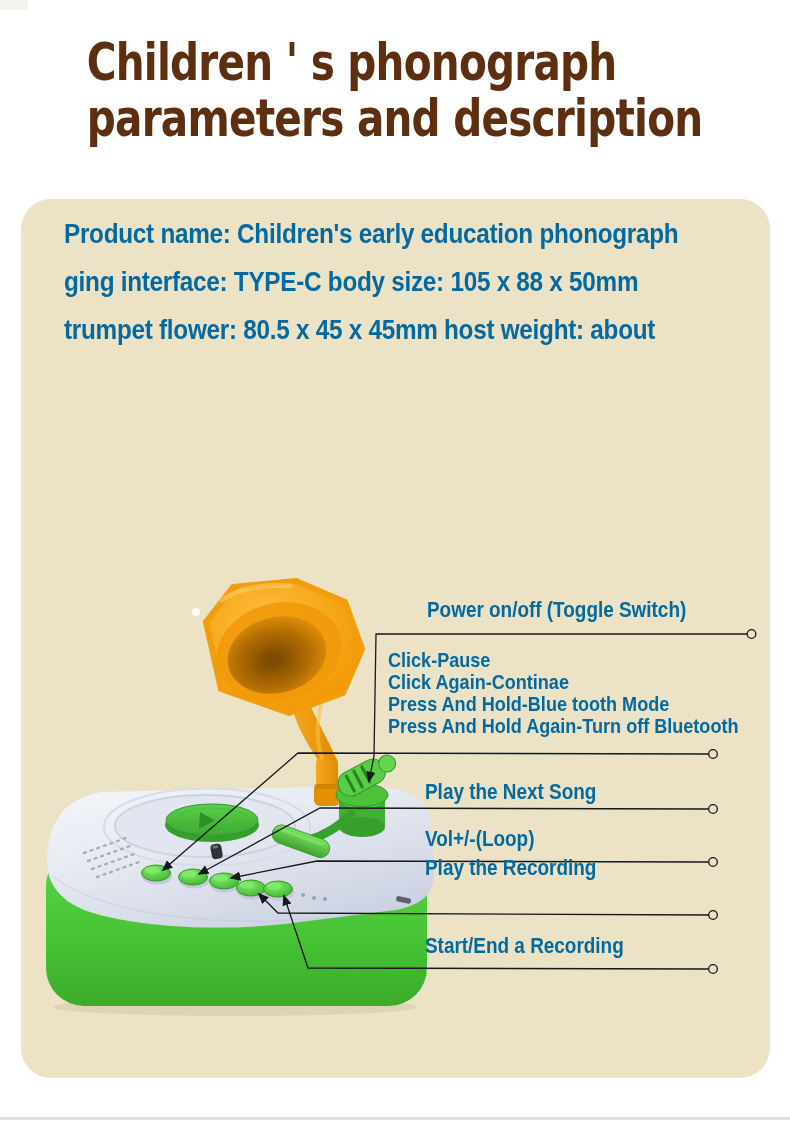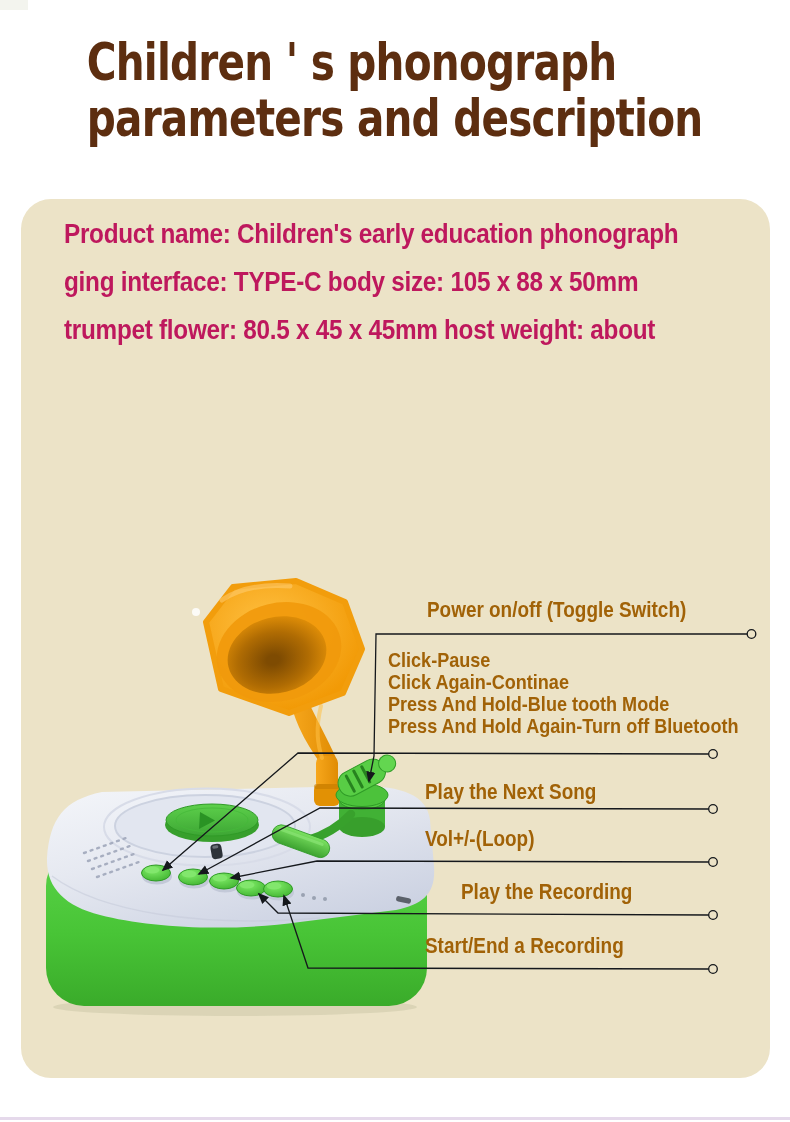--- a/index.html
+++ b/index.html
@@ -10,31 +10,31 @@
   .corner-chip{left:0;top:0;width:28px;height:10px;background:#f3f4ee;}
   
   .title{left:0;top:34px;width:704px;text-align:center;color:#5d2e10;
          font-family:"DejaVu Sans",sans-serif;font-weight:bold;
          font-size:52px;line-height:56px;letter-spacing:-1px;}
   .title .tline{display:block;}
   .title .squish{display:inline-block;transform:scaleX(0.78);transform-origin:50% 50%;white-space:nowrap;}
   
   .panel{left:21px;top:199px;width:749px;height:879px;background:#ece3c7;border-radius:30px;}
   
-  .card-text{left:64px;top:210px;width:680px;color:#be185d;
+  .card-text{left:64px;top:210px;width:680px;color:#0369a1;
              font-size:27px;line-height:48px;font-weight:700;letter-spacing:-0.3px;}
   .card-text .squish{display:inline-block;transform:scaleX(0.90);transform-origin:0 50%;white-space:nowrap;}
   
-  .lbl{color:#a16207;font-weight:700;font-size:22px;line-height:24px;white-space:nowrap;}
+  .lbl{color:#0369a1;font-weight:700;font-size:22px;line-height:24px;white-space:nowrap;}
   .lbl .squish{display:inline-block;transform:scaleX(0.86);transform-origin:0 50%;white-space:nowrap;}
   .lbl-power{left:427px;top:598px;}
   .lbl-pause{left:388px;top:649px;font-size:21px;line-height:22px;}
   .lbl-next{left:425px;top:780px;text-align:right;}
   .lbl-vol{left:425px;top:827px;}
-  .lbl-playrec{left:425px;top:880px;margin-left:36px;}
+  .lbl-playrec{left:425px;top:856px;}
   .lbl-startend{left:425px;top:934px;}
   
   .bottom-line{left:0;top:1117px;width:790px;height:3px;background:#e5d9eb;}
   svg{display:block;}
   .scene{left:0;top:0;pointer-events:none;}
 </style>
 </head>
 <body>
 
 <div class="abs corner-chip"></div>

